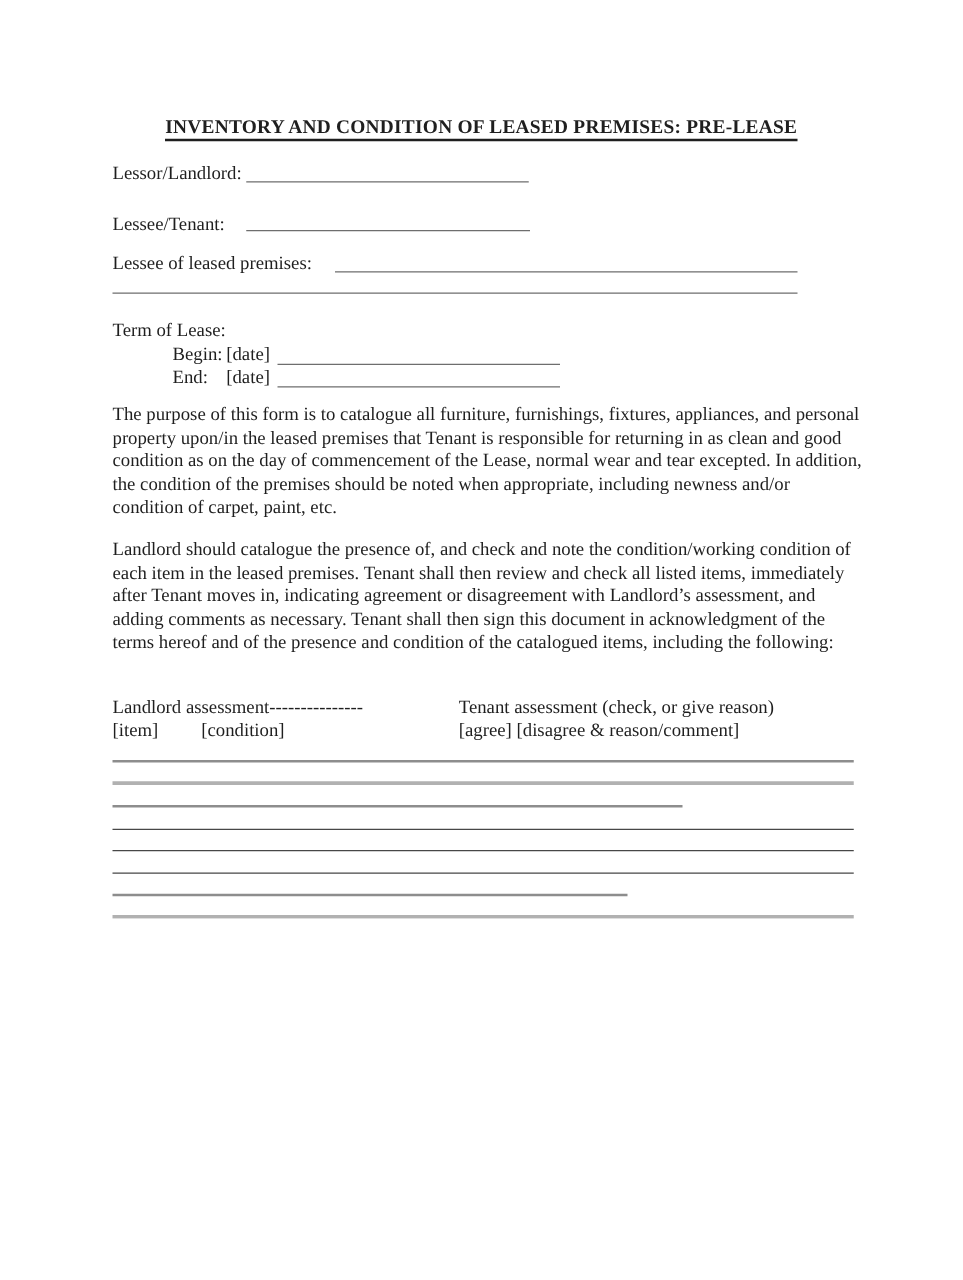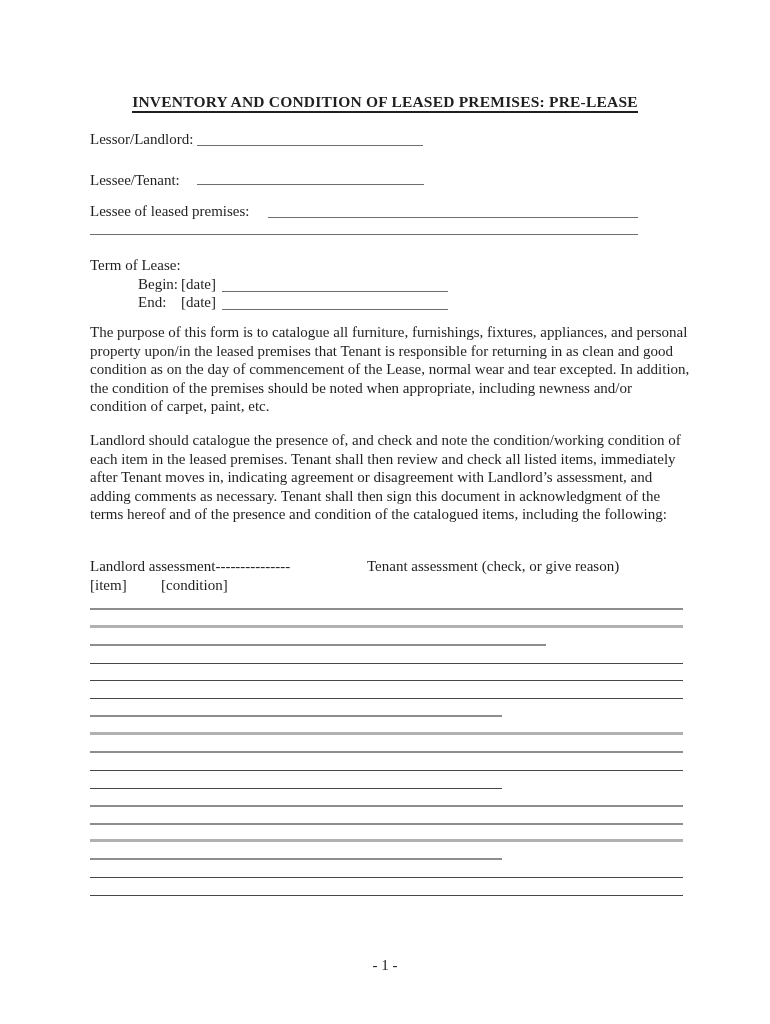--- a/index.html
+++ b/index.html
@@ -11,21 +11,21 @@
   }
   * { margin: 0; padding: 0; box-sizing: border-box; }
   html, body { background: #ffffff; }
   body {
     font-family: "Liberation Serif", "DejaVu Serif", serif;
     color: var(--ink);
   }
   .page {
     position: relative;
     width: 770px;
-    height: 1024px;
+    height: 735px;
     background: #ffffff;
     overflow: hidden;
     font-size: 15px;
     line-height: 18.5px;
   }
   .abs { position: absolute; }
   .title-wrap {
     position: absolute;
     left: 0; top: 93px;
     width: 770px;
@@ -100,20 +100,21 @@
   <span class="abs" style="left:181px; top:293px;">[date]</span>
   <span class="blank" style="left:222px; top:295px; width:226px;"></span>
 
   <div class="para" style="top:323px;">The purpose of this form is to catalogue all furniture, furnishings, fixtures, appliances, and personal property upon/in the leased premises that Tenant is responsible for returning in as clean and good condition as on the day of commencement of the Lease, normal wear and tear excepted.  In addition, the condition of the premises should be noted when appropriate, including newness and/or condition of carpet, paint, etc.</div>
   <div class="para" style="top:431px;">Landlord should catalogue the presence of, and check and note the condition/working condition of each item in the leased premises.  Tenant shall then review and check all listed items, immediately after Tenant moves in, indicating agreement or disagreement with Landlord’s assessment, and adding comments as necessary.  Tenant shall then sign this document in acknowledgment of the terms hereof and of the presence and condition of the catalogued items, including the following:</div>
 
   <span class="abs" style="left:90px; top:557px;">Landlord assessment---------------</span>
   <span class="abs" style="left:367px; top:557px;">Tenant assessment (check, or give reason)</span>
   <span class="abs" style="left:90px; top:576px;">[item]</span>
   <span class="abs" style="left:161px; top:576px;">[condition]</span>
+  <span class="abs" style="left:367px; top:576px;">[agree] [disagree &amp; reason/comment]</span>
 
   <div class="entry-lines" id="entry-lines">
       <div class="line-row len-full tone-gray"></div>
       <div class="line-row len-full tone-light"></div>
       <div class="line-row len-mid tone-gray"></div>
       <div class="line-row len-full tone-dark"></div>
       <div class="line-row len-full tone-dark"></div>
       <div class="line-row len-full tone-dark"></div>
       <div class="line-row len-short tone-gray"></div>
       <div class="line-row len-full tone-light"></div>

